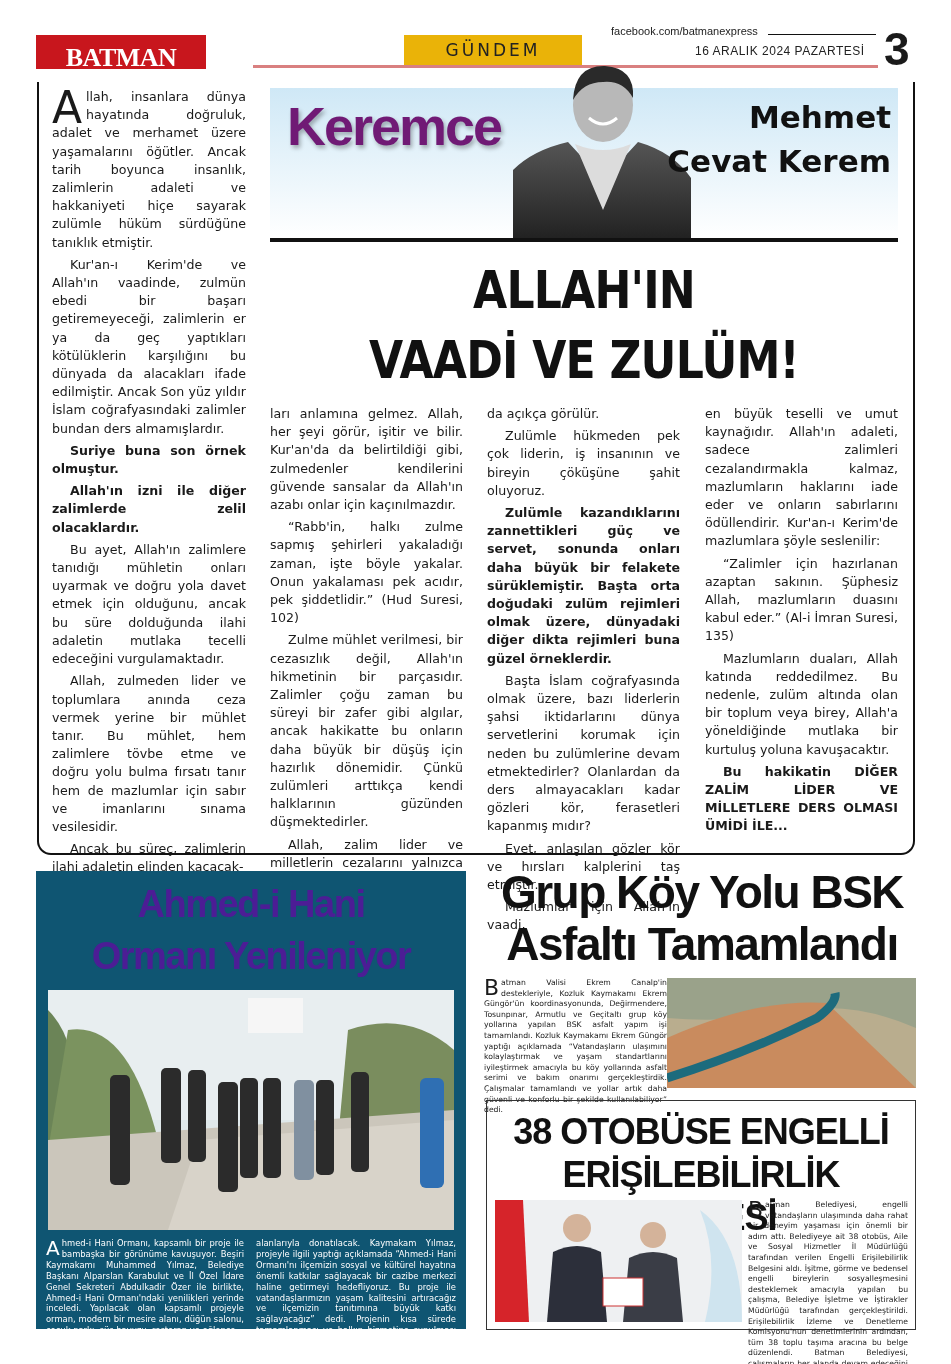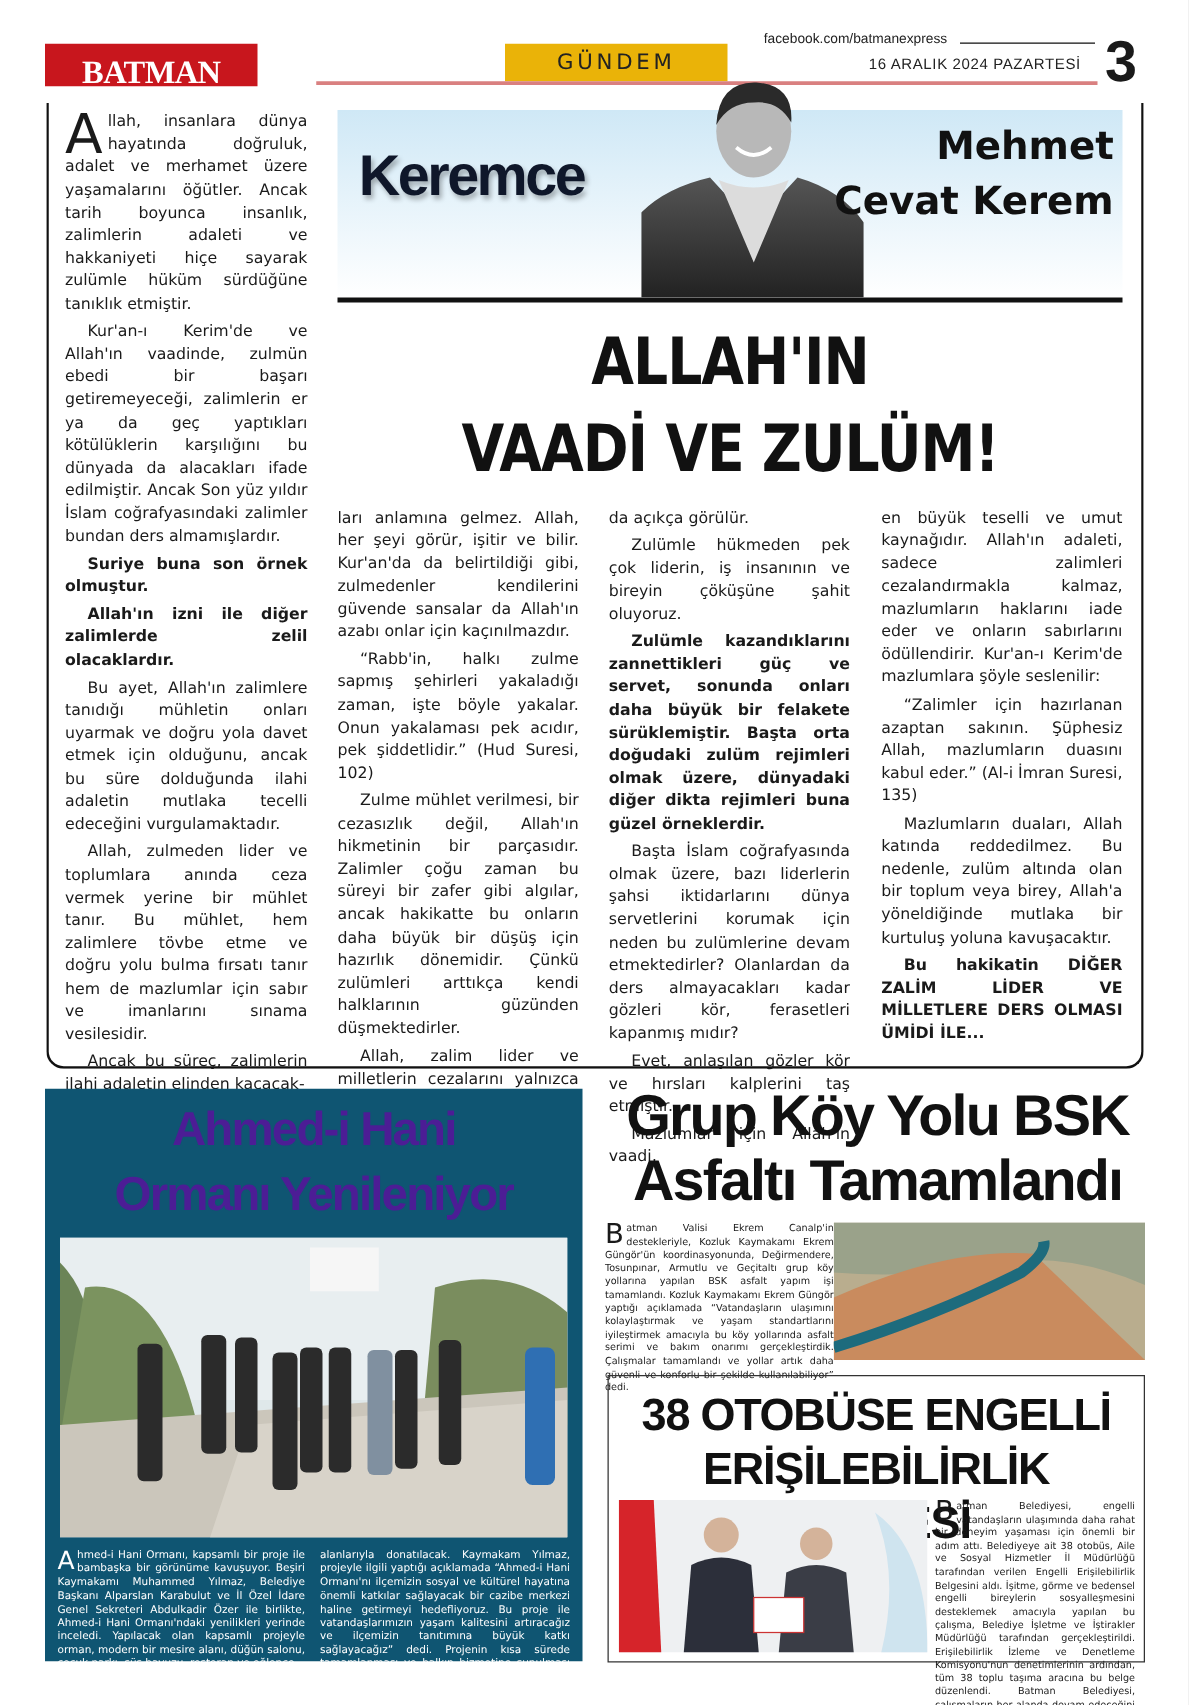--- a/index.html
+++ b/index.html
@@ -16,21 +16,21 @@
 .pagenum{left:884px;top:24px;font-size:46px;font-weight:bold;font-family:"Liberation Sans",sans-serif;line-height:50px;}
 
 .frame{left:37px;top:82px;width:878px;height:773px;border:2.5px solid #111;border-top:none;border-radius:0 0 14px 14px;}
 .col{position:absolute;font-family:"DejaVu Sans",sans-serif;font-size:12.6px;line-height:18.2px;text-align:justify;hyphens:auto;}
 .col p{text-indent:18px;margin-bottom:4px;}
 .col p.b{font-weight:bold;}
 .dropA{float:left;font-size:44px;line-height:36px;margin:2px 4px -4px 0;font-family:"DejaVu Sans",sans-serif;}
 
 .banner{left:270px;top:88px;width:628px;height:150px;background:linear-gradient(#cfe8f6,#ffffff);}
 .bannerline{left:270px;top:238px;width:628px;height:4px;background:#111;}
-.keremce{left:287px;top:95px;font-family:"Liberation Sans",sans-serif;font-weight:bold;font-size:46px;color:#0f172a;letter-spacing:-2px;text-shadow:2px 3px 4px rgba(0,0,0,.3);margin-top:18px;}
+.keremce{left:287px;top:95px;font-family:"Liberation Sans",sans-serif;font-weight:bold;font-size:54px;color:#701a75;letter-spacing:-2px;text-shadow:2px 3px 4px rgba(0,0,0,.3);}
 .author{right:60px;top:95px;text-align:right;font-family:"DejaVu Sans",sans-serif;font-weight:bold;font-size:31px;line-height:44px;color:#111;}
 .photo{left:513px;top:60px;width:178px;height:178px;}
 .headline{left:270px;top:255px;width:628px;text-align:center;font-family:"DejaVu Sans",sans-serif;font-weight:bold;font-size:52px;line-height:70px;letter-spacing:-1px;color:#111;transform:scaleX(.85);}
 
 .ahmedbox{left:36px;top:871px;width:430px;height:458px;background:#0f5572;}
 .ahmedtitle{left:36px;top:878px;width:430px;text-align:center;color:#4c1d95;font-family:Liberation Sans, sans-serif;font-weight:bold;font-size:38px;line-height:52px;letter-spacing:-1.5px;}
 .ahmedphoto{left:48px;top:990px;width:406px;height:240px;}
 .ahmedtext{color:#fff;font-size:8.4px;line-height:10.9px;text-align:justify;font-family:"DejaVu Sans",sans-serif;}
 
 .gruptitle{left:482px;top:866px;width:440px;text-align:center;font-family:"Liberation Sans",sans-serif;font-weight:bold;font-size:46px;line-height:52px;letter-spacing:-1.5px;color:#111;}

